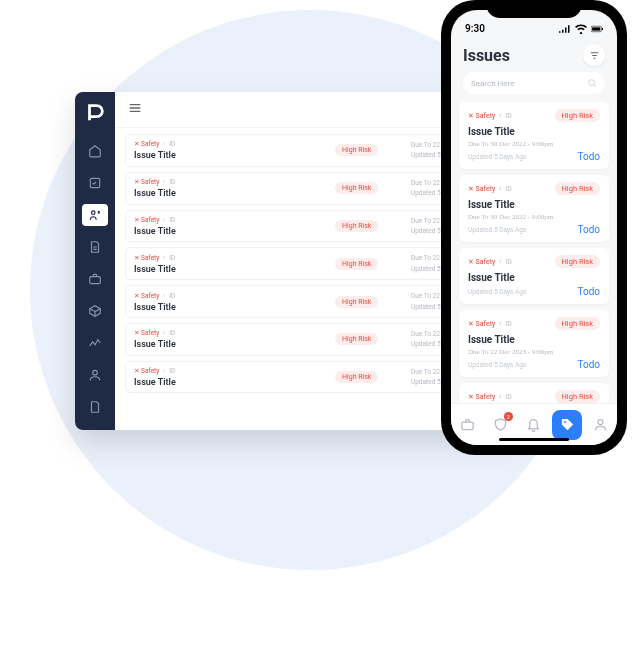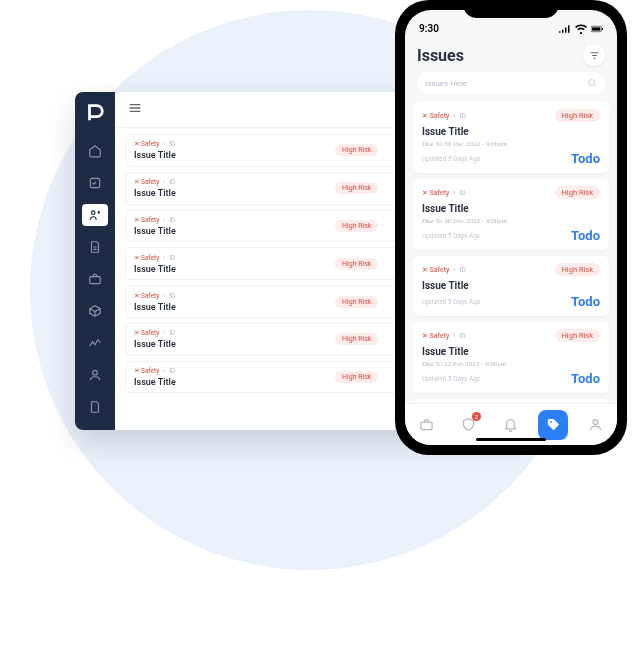--- a/index.html
+++ b/index.html
@@ -20,21 +20,21 @@
   .list { flex: 1; overflow: hidden; padding: 6px 10px; }
   .row { border: 1px solid #f0f1f3; border-radius: 5px; background: #fff; margin-bottom: 5px; padding: 5px 8px; display: grid; grid-template-columns: 1fr 70px 100px; align-items: center; column-gap: 6px; }
   .row-meta { font-size: 6.5px; color: #b3b8c2; display:flex; align-items:center; gap:4px;}
   .row-meta .red { color: #e74c3c; }
   .row-title { font-size: 9px; font-weight: 600; color: #2c3240; margin-top: 2px; }
   .risk-badge { font-size: 7px; color: #e74c3c; background: #fdecec; padding: 2px 7px; border-radius: 9px; justify-self: start; }
   .row-right { font-size: 6.5px; color: #b3b8c2; line-height: 1.6; }
 
   
   .phone { position: absolute; top: 0; left: 395px; width: 232px; height: 455px; z-index: 2; }
-  .phone-body { position: absolute; inset: 0; background: #000; border-radius: 34px; padding: 10px; }
+  .phone-body { position: absolute; inset: 0; background: #000; border-radius: 34px; padding: 10px; margin-left: 46px; }
   .phone-screen { background: #f6f7f9; width: 100%; height: 100%; border-radius: 26px; overflow: hidden; display: flex; flex-direction: column; position: relative; }
   .notch { position: absolute; top: 0; left: 50%; transform: translateX(-50%); width: 96px; height: 18px; background: #000; border-radius: 0 0 14px 14px; z-index: 3; }
   .statusbar { height: 26px; display: flex; align-items: flex-end; justify-content: space-between; padding: 0 14px 2px; font-size: 10px; font-weight: 600; color: #000; }
   .status-right { display:flex; gap:4px; align-items:center;}
   .status-right svg { width:12px; height:10px; }
   .p-header { display: flex; align-items: center; justify-content: space-between; padding: 8px 12px 6px; }
   .p-title { font-size: 16px; font-weight: 700; color: #2c3240; }
   .filter-btn { width: 22px; height: 22px; border-radius: 50%; background: #fff; display:flex; align-items:center; justify-content:center; box-shadow: 0 1px 3px rgba(0,0,0,0.08); cursor:pointer; color:#555;}
   .filter-btn svg { width: 11px; height: 11px;}
   .search { margin: 0 12px 8px; background: #fff; border-radius: 14px; height: 22px; display: flex; align-items: center; padding: 0 8px; font-size: 8px; color: #b3b8c2; justify-content:space-between;}
@@ -42,21 +42,21 @@
   .p-list { flex: 1; overflow: hidden; padding: 0 8px; }
   .card { background: #fff; border-radius: 6px; margin-bottom: 6px; padding: 7px 9px; box-shadow: 0 1px 2px rgba(0,0,0,0.04); }
   .card-top { display: flex; justify-content: space-between; align-items: center; }
   .card-meta { font-size: 7px; color: #b3b8c2; display:flex; align-items:center; gap:4px;}
   .card-meta .red { color: #e74c3c; }
   .card-risk { font-size: 7.5px; color: #e74c3c; background: #fdecec; padding: 2px 7px; border-radius: 9px; }
   .card-title { font-size: 10px; font-weight: 700; color: #2c3240; margin-top: 4px; }
   .card-due { font-size: 7px; color: #b3b8c2; margin-top: 3px; font-family: Liberation Serif, serif; }
   .card-bottom { display: flex; justify-content: space-between; align-items: center; margin-top: 3px; }
   .card-updated { font-size: 6.5px; color: #c4c9d3; }
-  .card-status { font-size: 13px; font-weight: 700; color: #2d7ff9; }
+  .card-status { font-size: 10px; font-weight: 400; color: #2d7ff9; }
   .tabbar { height: 42px; background: #fff; display: flex; align-items: center; justify-content: space-around; border-top: 1px solid #eef0f3; }
   .tab { width: 30px; height: 30px; display:flex; align-items:center; justify-content:center; cursor:pointer; color:#b3b8c2; position:relative;}
   .tab.active { background: #2d7ff9; color:#fff; border-radius: 8px; }
   .tab svg { width: 15px; height: 15px; }
   .tab-badge { position:absolute; top:2px; right:3px; background:#e74c3c; color:#fff; font-size:6px; width:9px; height:9px; border-radius:50%; display:flex; align-items:center; justify-content:center;}
   .home-indicator { position:absolute; bottom:4px; left:50%; transform:translateX(-50%); width:70px; height:3px; background:#000; border-radius:3px; z-index:4;}
 </style>
 </head>
 <body>
 
@@ -239,21 +239,21 @@
       </div>
       <div class="p-header">
         <div class="p-title">Issues</div>
         <div class="filter-btn">
             <svg viewBox="0 0 24 24" fill="none" stroke="currentColor" stroke-width="2">
               <path d="M4 6h16M7 12h10M10 18h4"></path>
             </svg>
           </div>
       </div>
       <div class="search">
-        <span>Issues Here</span>
+        <span>Search Here</span>
         <svg viewBox="0 0 24 24" fill="none" stroke="currentColor" stroke-width="2">
             <circle cx="11" cy="11" r="7"></circle>
             <path d="M21 21l-5-5"></path>
           </svg>
       </div>
       <div class="p-list" id="phone-list">
           <div class="card">
     <div class="card-top">
       <div class="card-meta">
                 <span class="red">✕ Safety</span>
@@ -304,21 +304,21 @@
           <div class="card">
     <div class="card-top">
       <div class="card-meta">
                 <span class="red">✕ Safety</span>
                 <span>›</span>
                 <span>ID</span>
               </div>
       <div class="card-risk">High Risk</div>
     </div>
     <div class="card-title">Issue Title</div>
-    <div class="card-due">Due To 22 Feb 2023 - 9:00pm</div>
+    <div class="card-due">Due To 22 Dec 2023 - 9:00pm</div>
     <div class="card-bottom">
       <div class="card-updated">Updated 5 Days Ago</div>
       <div class="card-status">Todo</div>
     </div>
           </div>
           <div class="card">
     <div class="card-top">
       <div class="card-meta">
                 <span class="red">✕ Safety</span>
                 <span>›</span>

